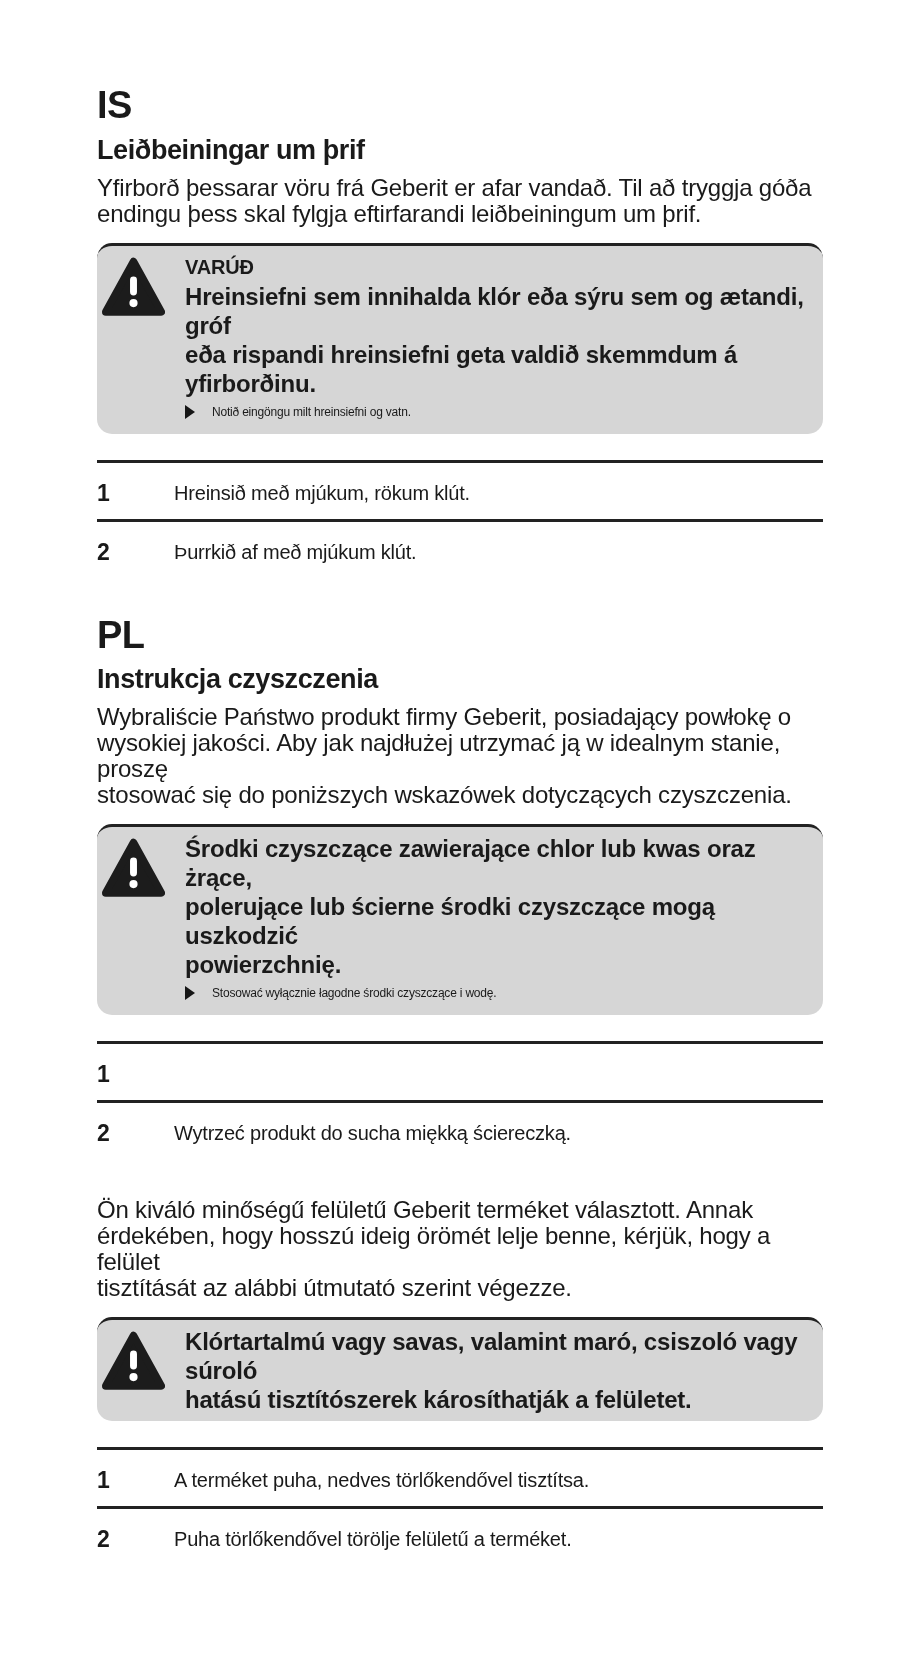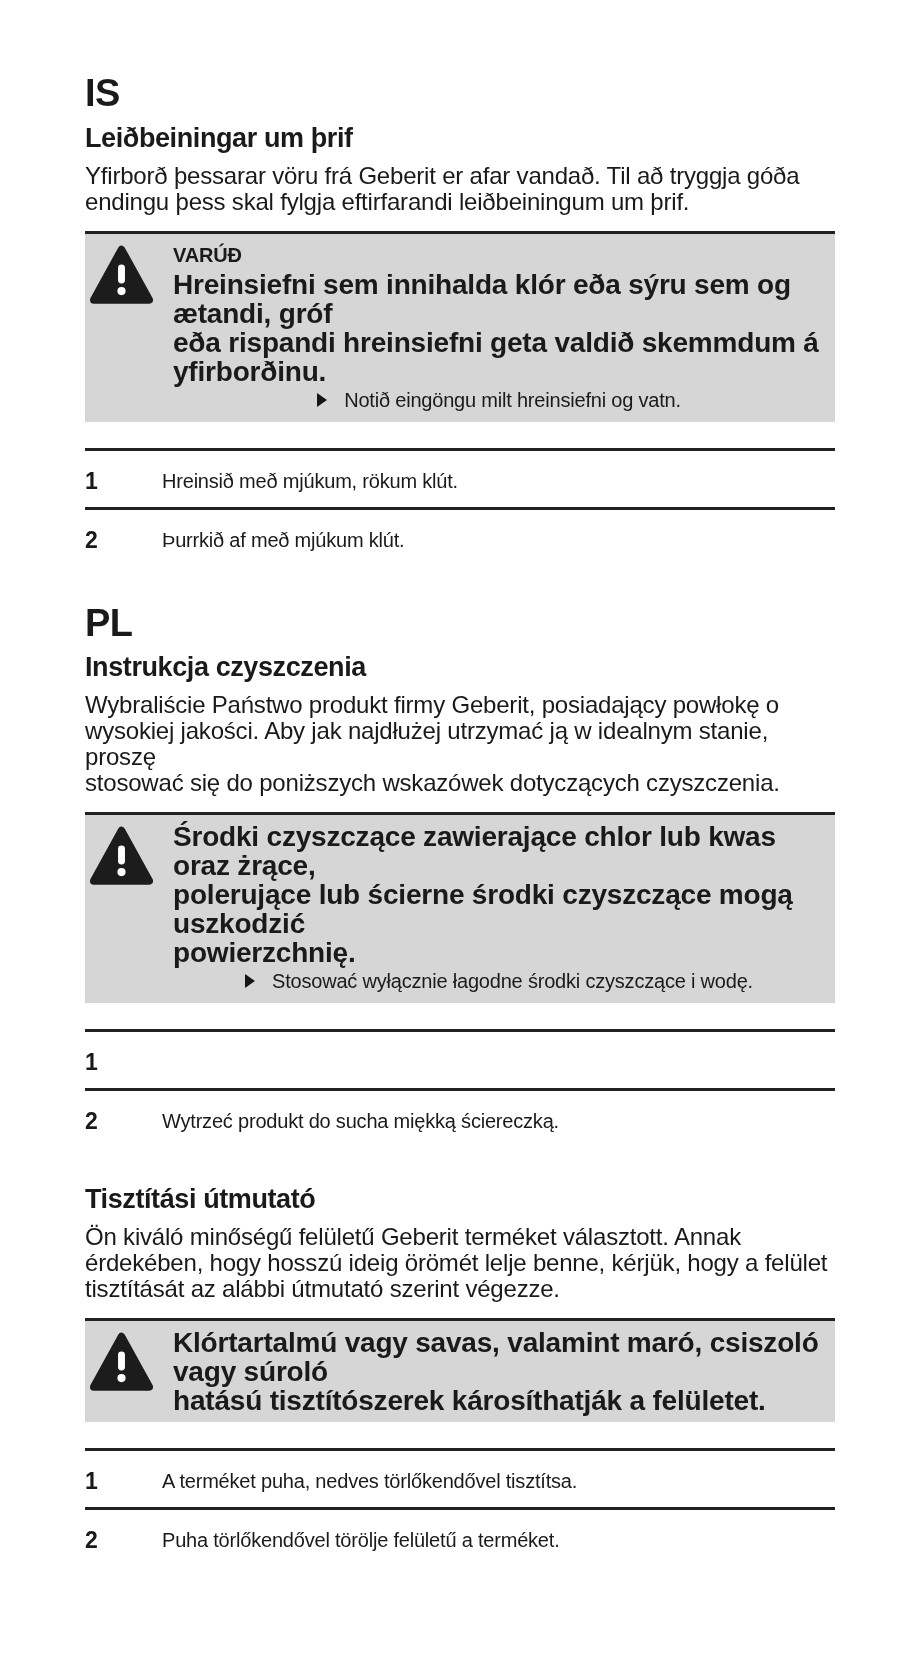--- a/index.html
+++ b/index.html
@@ -11,21 +11,21 @@
     width: 920px;
     height: 1666px;
     font-family: "Liberation Sans", sans-serif;
     color: #1a1a1a;
     overflow: hidden;
   }
   .page {
     padding: 74px 85px 0 85px;
     width: 750px;
   }
-  .section { margin: 0; }
+  .section { margin: 12px; }
   .section + .section { margin-top: 38px; }
 
   .lang-heading {
     font-size: 38px;
     font-weight: 700;
     line-height: 1.05;
     letter-spacing: -0.5px;
     margin: 0 0 10px 0;
   }
   .section-title {
@@ -42,51 +42,51 @@
     margin: 0 0 16px 0;
     white-space: pre-line;
   }
 
   .warning {
     background: #d6d6d6;
     border-top: 3px solid #222222;
     display: flex;
     align-items: flex-start;
     padding: 7px 10px 7px 5px;
+    border-radius: 15px;
   }
   .warning-icon {
     flex: none;
     width: 63px;
     margin-top: 4px;
   }
   .warning-icon svg { display: block; }
   .warning-content {
     margin-left: 20px;
     min-width: 0;
   }
   .warning-title {
     font-size: 20px;
     font-weight: 700;
     line-height: 29px;
     letter-spacing: -0.2px;
   }
   .warning-text {
-    font-size: 28px;
+    font-size: 24px;
     font-weight: 700;
     line-height: 29px;
     letter-spacing: -0.2px;
     white-space: pre-line;
   }
   .warning-action {
     display: flex;
     align-items: flex-start;
-    font-size: 20px;
+    font-size: 12px;
     line-height: 29px;
     letter-spacing: -0.2px;
-    justify-content: center;
   }
   .action-arrow {
     flex: none;
     width: 0;
     height: 0;
     border-left: 10px solid #161616;
     border-top: 7px solid transparent;
     border-bottom: 7px solid transparent;
     margin-top: 7px;
   }
@@ -181,21 +181,20 @@
         <span class="step-number">1</span>
       </div>
       <div class="step">
         <span class="step-number">2</span>
         <span class="step-text">Wytrzeć produkt do sucha miękką ściereczką.</span>
       </div>
     </div>
   </section>
 
   <section class="section">
-    <h2 class="section-title">Tisztítási útmutató</h2>
     <p class="intro">Ön kiváló minőségű felületű Geberit terméket választott. Annak
 érdekében, hogy hosszú ideig örömét lelje benne, kérjük, hogy a felület
 tisztítását az alábbi útmutató szerint végezze.</p>
     <div class="warning">
       <div class="warning-icon">
         <svg width="63" height="60" viewBox="0 0 100 95">
           <path d="M50 7 L94 87 L6 87 Z" fill="#1c1c1c" stroke="#1c1c1c" stroke-width="12" stroke-linejoin="round"></path>
           <rect x="44.5" y="31" width="11" height="30" rx="5.5" fill="#ffffff"></rect>
           <circle cx="50" cy="73" r="6.5" fill="#ffffff"></circle>
         </svg>

